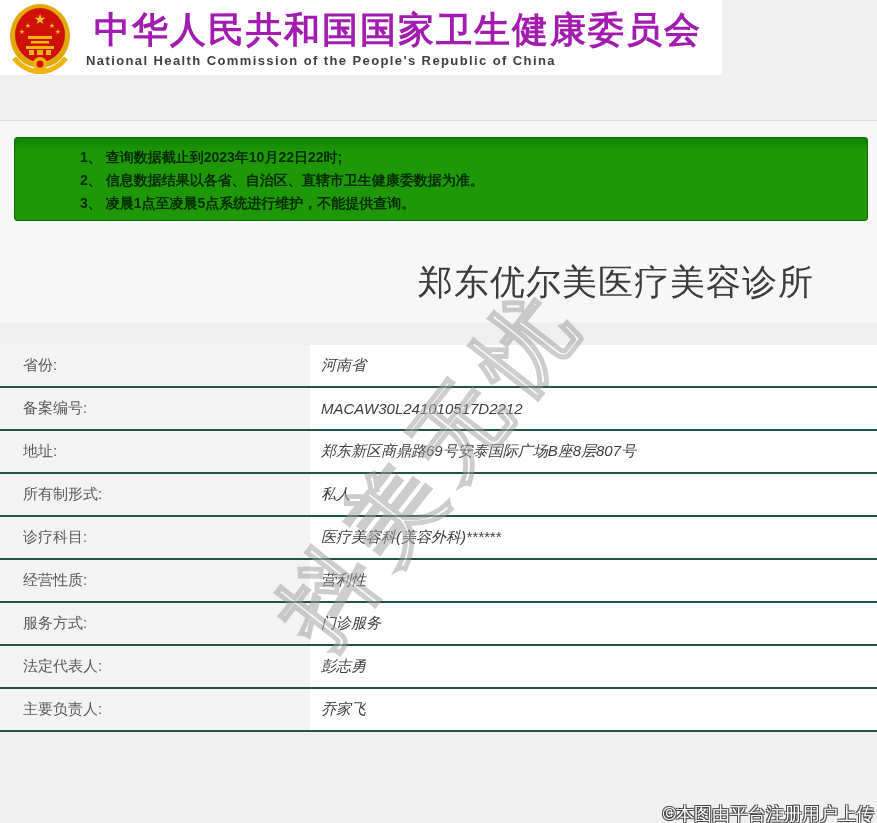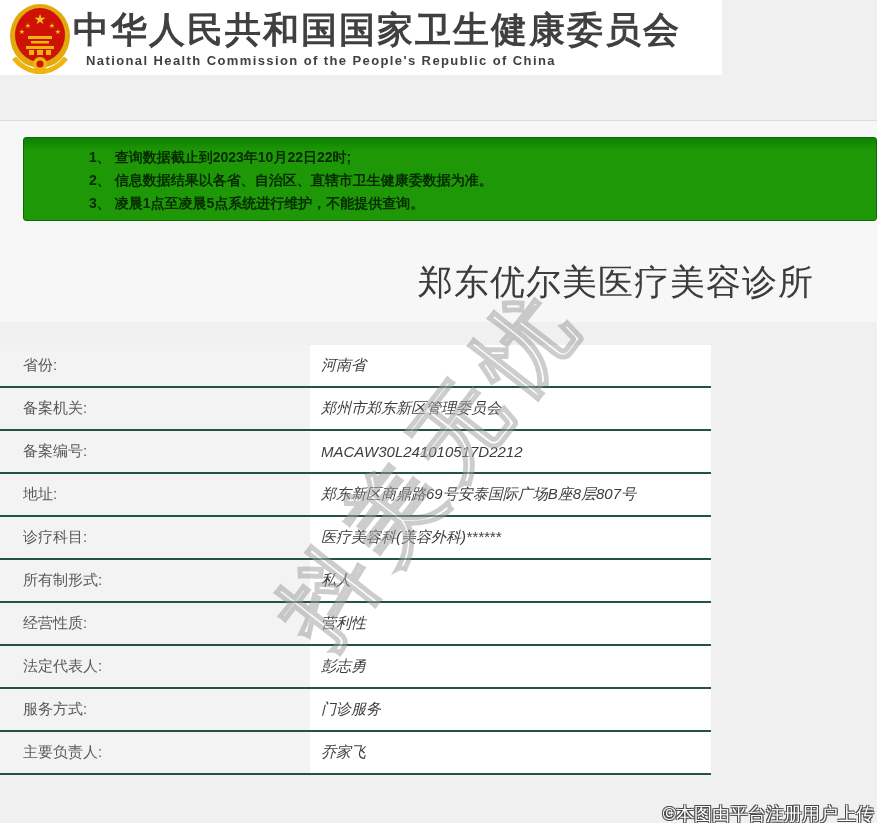--- a/index.html
+++ b/index.html
@@ -17,57 +17,57 @@
   }
   
   .header{
     position:absolute; left:0; top:0; width:722px; height:75px;
     background:#ffffff;
   }
   .emblem{
     position:absolute; left:8px; top:2px; width:64px; height:72px;
   }
   .title-cn{
-    position:absolute; left:73px; top:6px;
+    position:absolute; left:94px; top:6px;
     font-size:36px; font-weight:bold; letter-spacing:2px;
-    color:#404040; white-space:nowrap;
+    color:#a21caf; white-space:nowrap;
   }
   .title-en{
     position:absolute; left:86px; top:53px;
     font-size:13px; font-weight:bold; letter-spacing:1.4px;
     color:#404040; white-space:nowrap;
   }
   .top-divider{
     position:absolute; left:0; top:120px; width:877px; height:1px;
     background:#dcdcdc;
   }
   
   .notice{
-    position:absolute; left:23px; top:137px; width:854px; height:84px;
+    position:absolute; left:14px; top:137px; width:854px; height:84px;
     background:linear-gradient(180deg,#0f8102 0%,#1e9806 16%,#1e9806 100%);
     border:1px solid #0c6e00; border-radius:3px;
     padding:8px 10px 16px 65px;
   }
   .notice-line{
     font-size:14px; font-weight:600; color:#052b00;
     line-height:23px; white-space:nowrap;
   }
   
   .record-title{
     position:absolute; left:310px; top:260px; width:612px; height:44px;
     text-align:center; line-height:44px;
     font-size:35px; font-weight:400; color:#3c3c3c;
     letter-spacing:1px; white-space:nowrap;
   }
   
   .record-table{
     position:absolute; left:0; top:345px; width:877px; z-index:1;
   }
   .row{
-    display:flex; width:711px; height:43px;
+    display:flex; width:877px; height:43px;
     border-bottom:2px solid #235247;
   }
   .row-label{
     width:310px; background:#f3f3f3;
     padding-left:23px; display:flex; align-items:center;
     font-size:15px; color:#595959;
   }
   .row-value{
     flex:1; background:#ffffff;
     padding-left:11px; display:flex; align-items:center;
@@ -130,50 +130,46 @@
 </div>
 
 <div class="record-title">郑东优尔美医疗美容诊所</div>
 
 <div class="record-table">
   <div class="row">
     <div class="row-label">省份:</div>
     <div class="row-value">河南省</div>
   </div>
   <div class="row">
-    <div class="row-label">备案机关:</div>
-    <div class="row-value">郑州市郑东新区管理委员会</div>
-  </div>
-  <div class="row">
     <div class="row-label">备案编号:</div>
     <div class="row-value">MACAW30L241010517D2212</div>
   </div>
   <div class="row">
     <div class="row-label">地址:</div>
     <div class="row-value">郑东新区商鼎路69号安泰国际广场B座8层807号</div>
   </div>
   <div class="row">
+    <div class="row-label">所有制形式:</div>
+    <div class="row-value">私人</div>
+  </div>
+  <div class="row">
     <div class="row-label">诊疗科目:</div>
     <div class="row-value">医疗美容科(美容外科)******</div>
-  </div>
-  <div class="row">
-    <div class="row-label">所有制形式:</div>
-    <div class="row-value">私人</div>
   </div>
   <div class="row">
     <div class="row-label">经营性质:</div>
     <div class="row-value">营利性</div>
   </div>
   <div class="row">
+    <div class="row-label">服务方式:</div>
+    <div class="row-value">门诊服务</div>
+  </div>
+  <div class="row">
     <div class="row-label">法定代表人:</div>
     <div class="row-value">彭志勇</div>
-  </div>
-  <div class="row">
-    <div class="row-label">服务方式:</div>
-    <div class="row-value">门诊服务</div>
   </div>
   <div class="row">
     <div class="row-label">主要负责人:</div>
     <div class="row-value">乔家飞</div>
   </div>
 </div>
 
 <div class="watermark">抖美无忧</div>
 
 <div class="attribution">©本图由平台注册用户上传</div>

